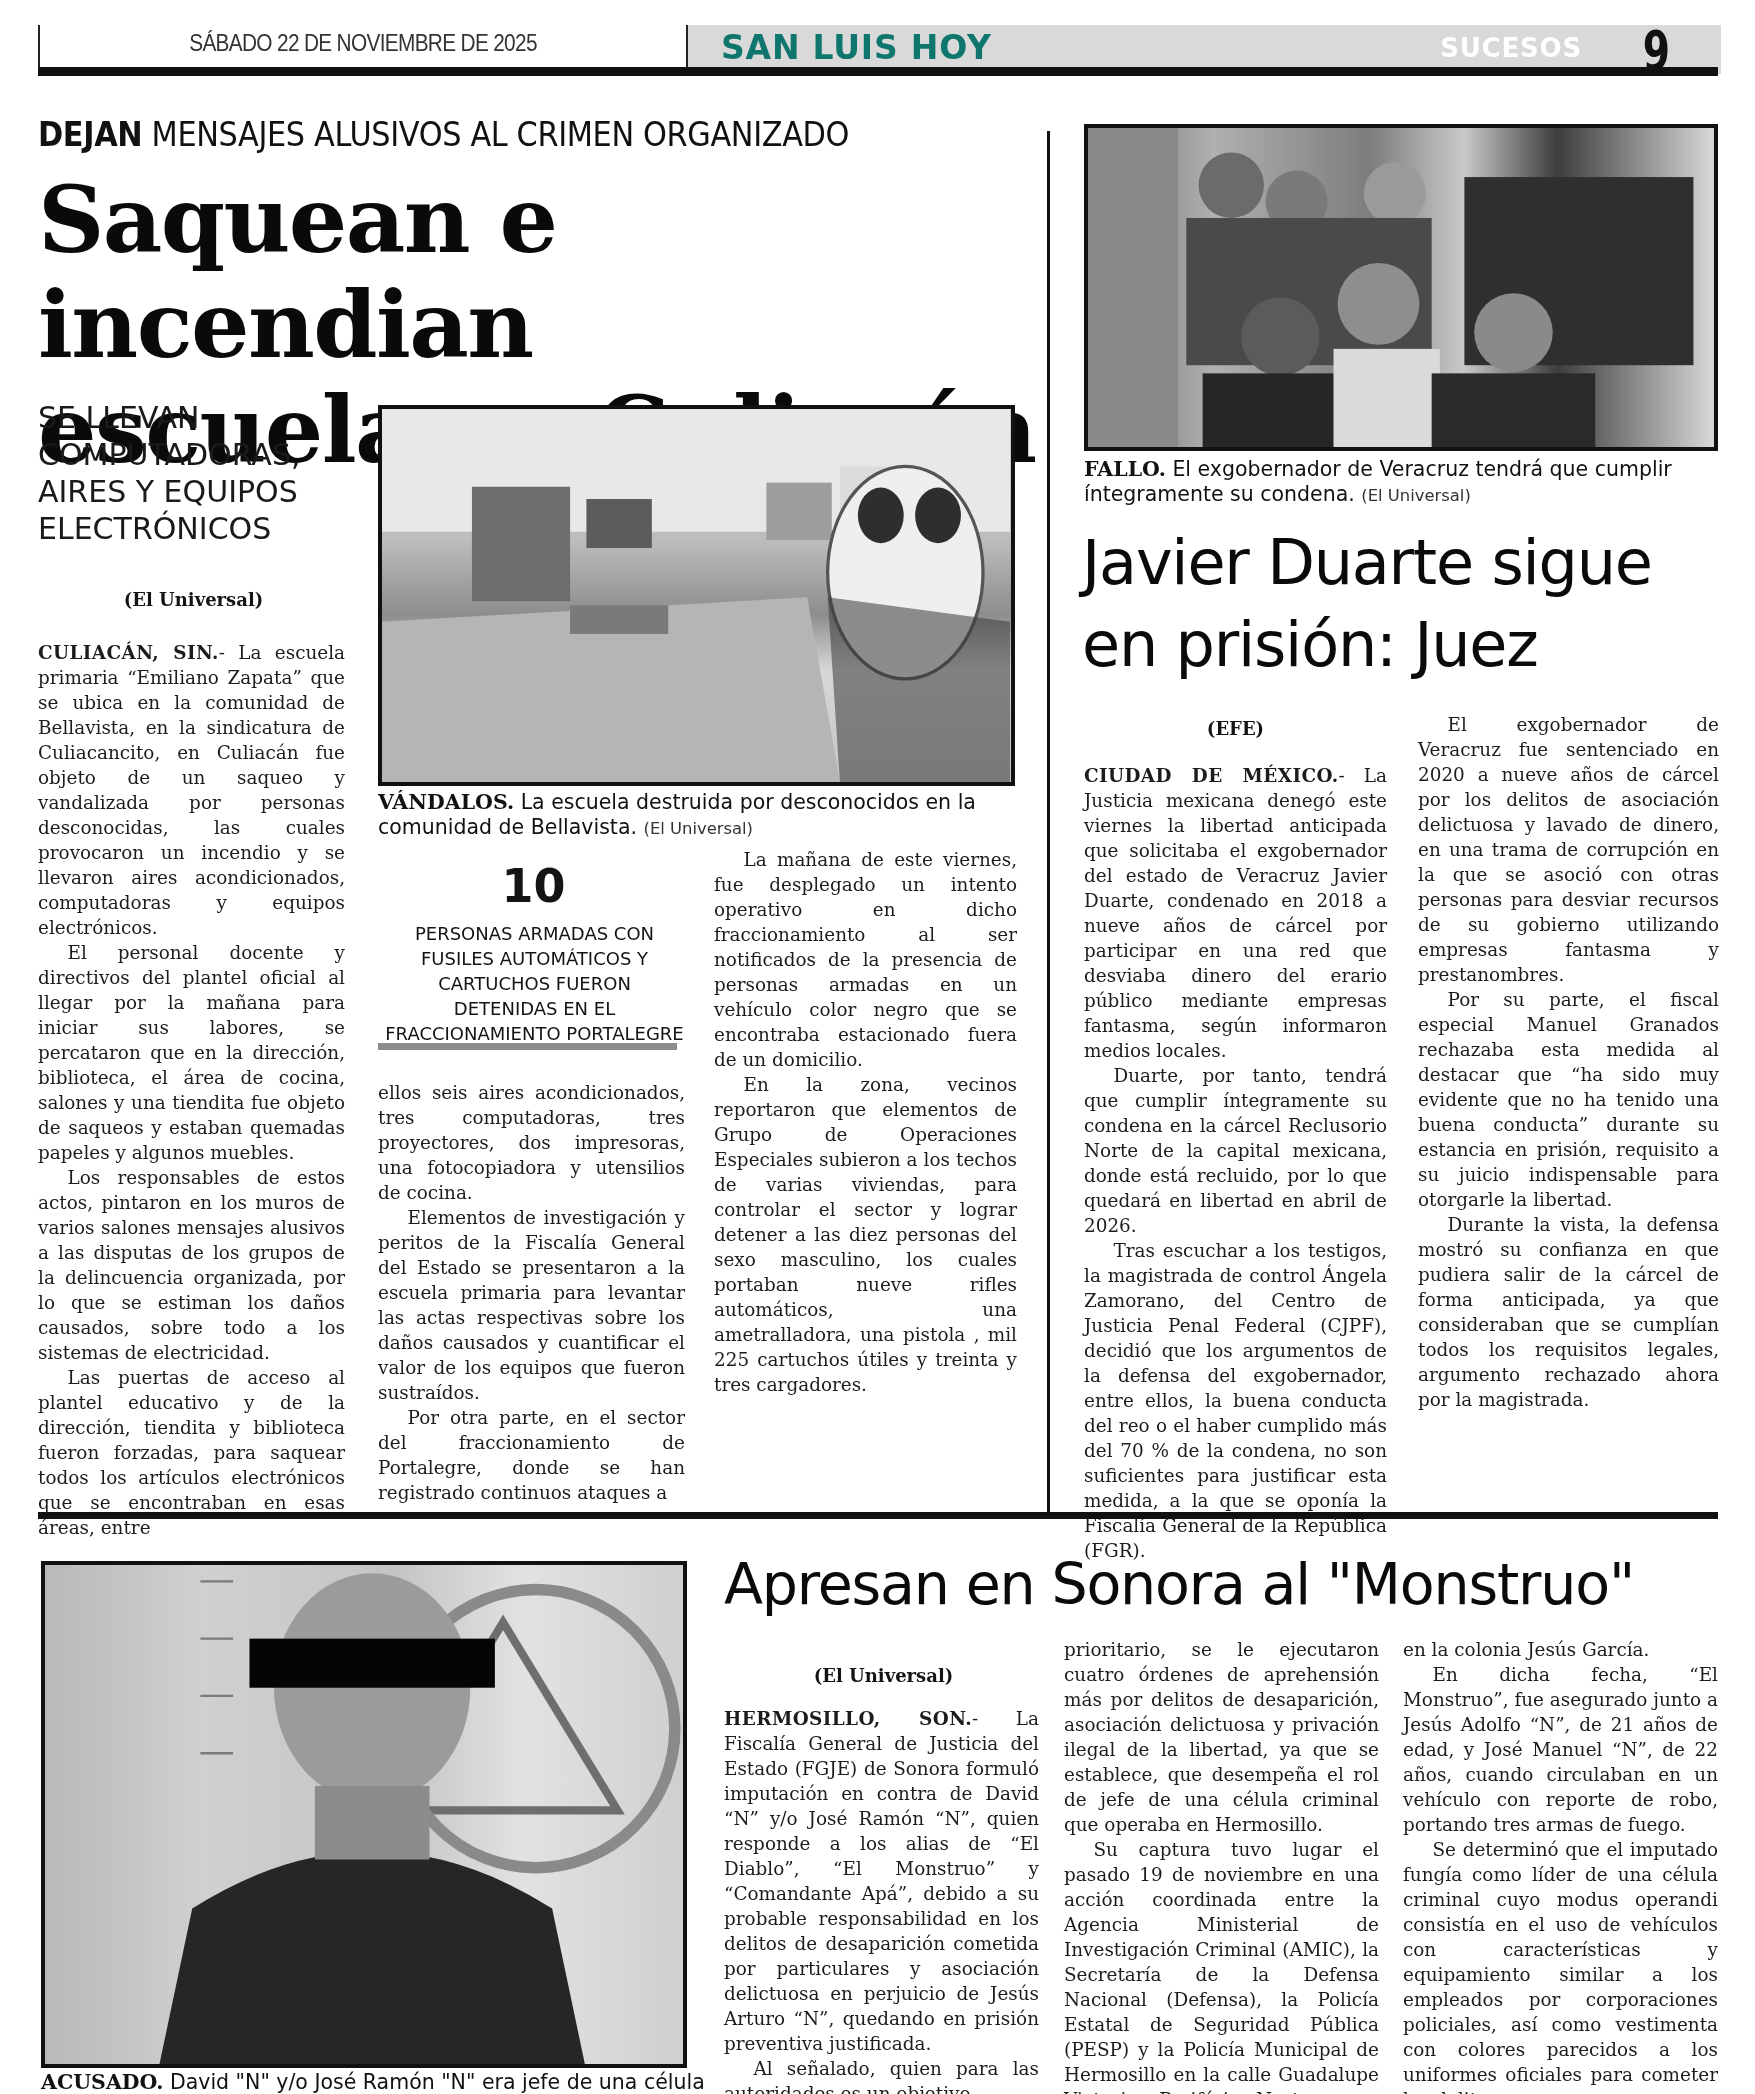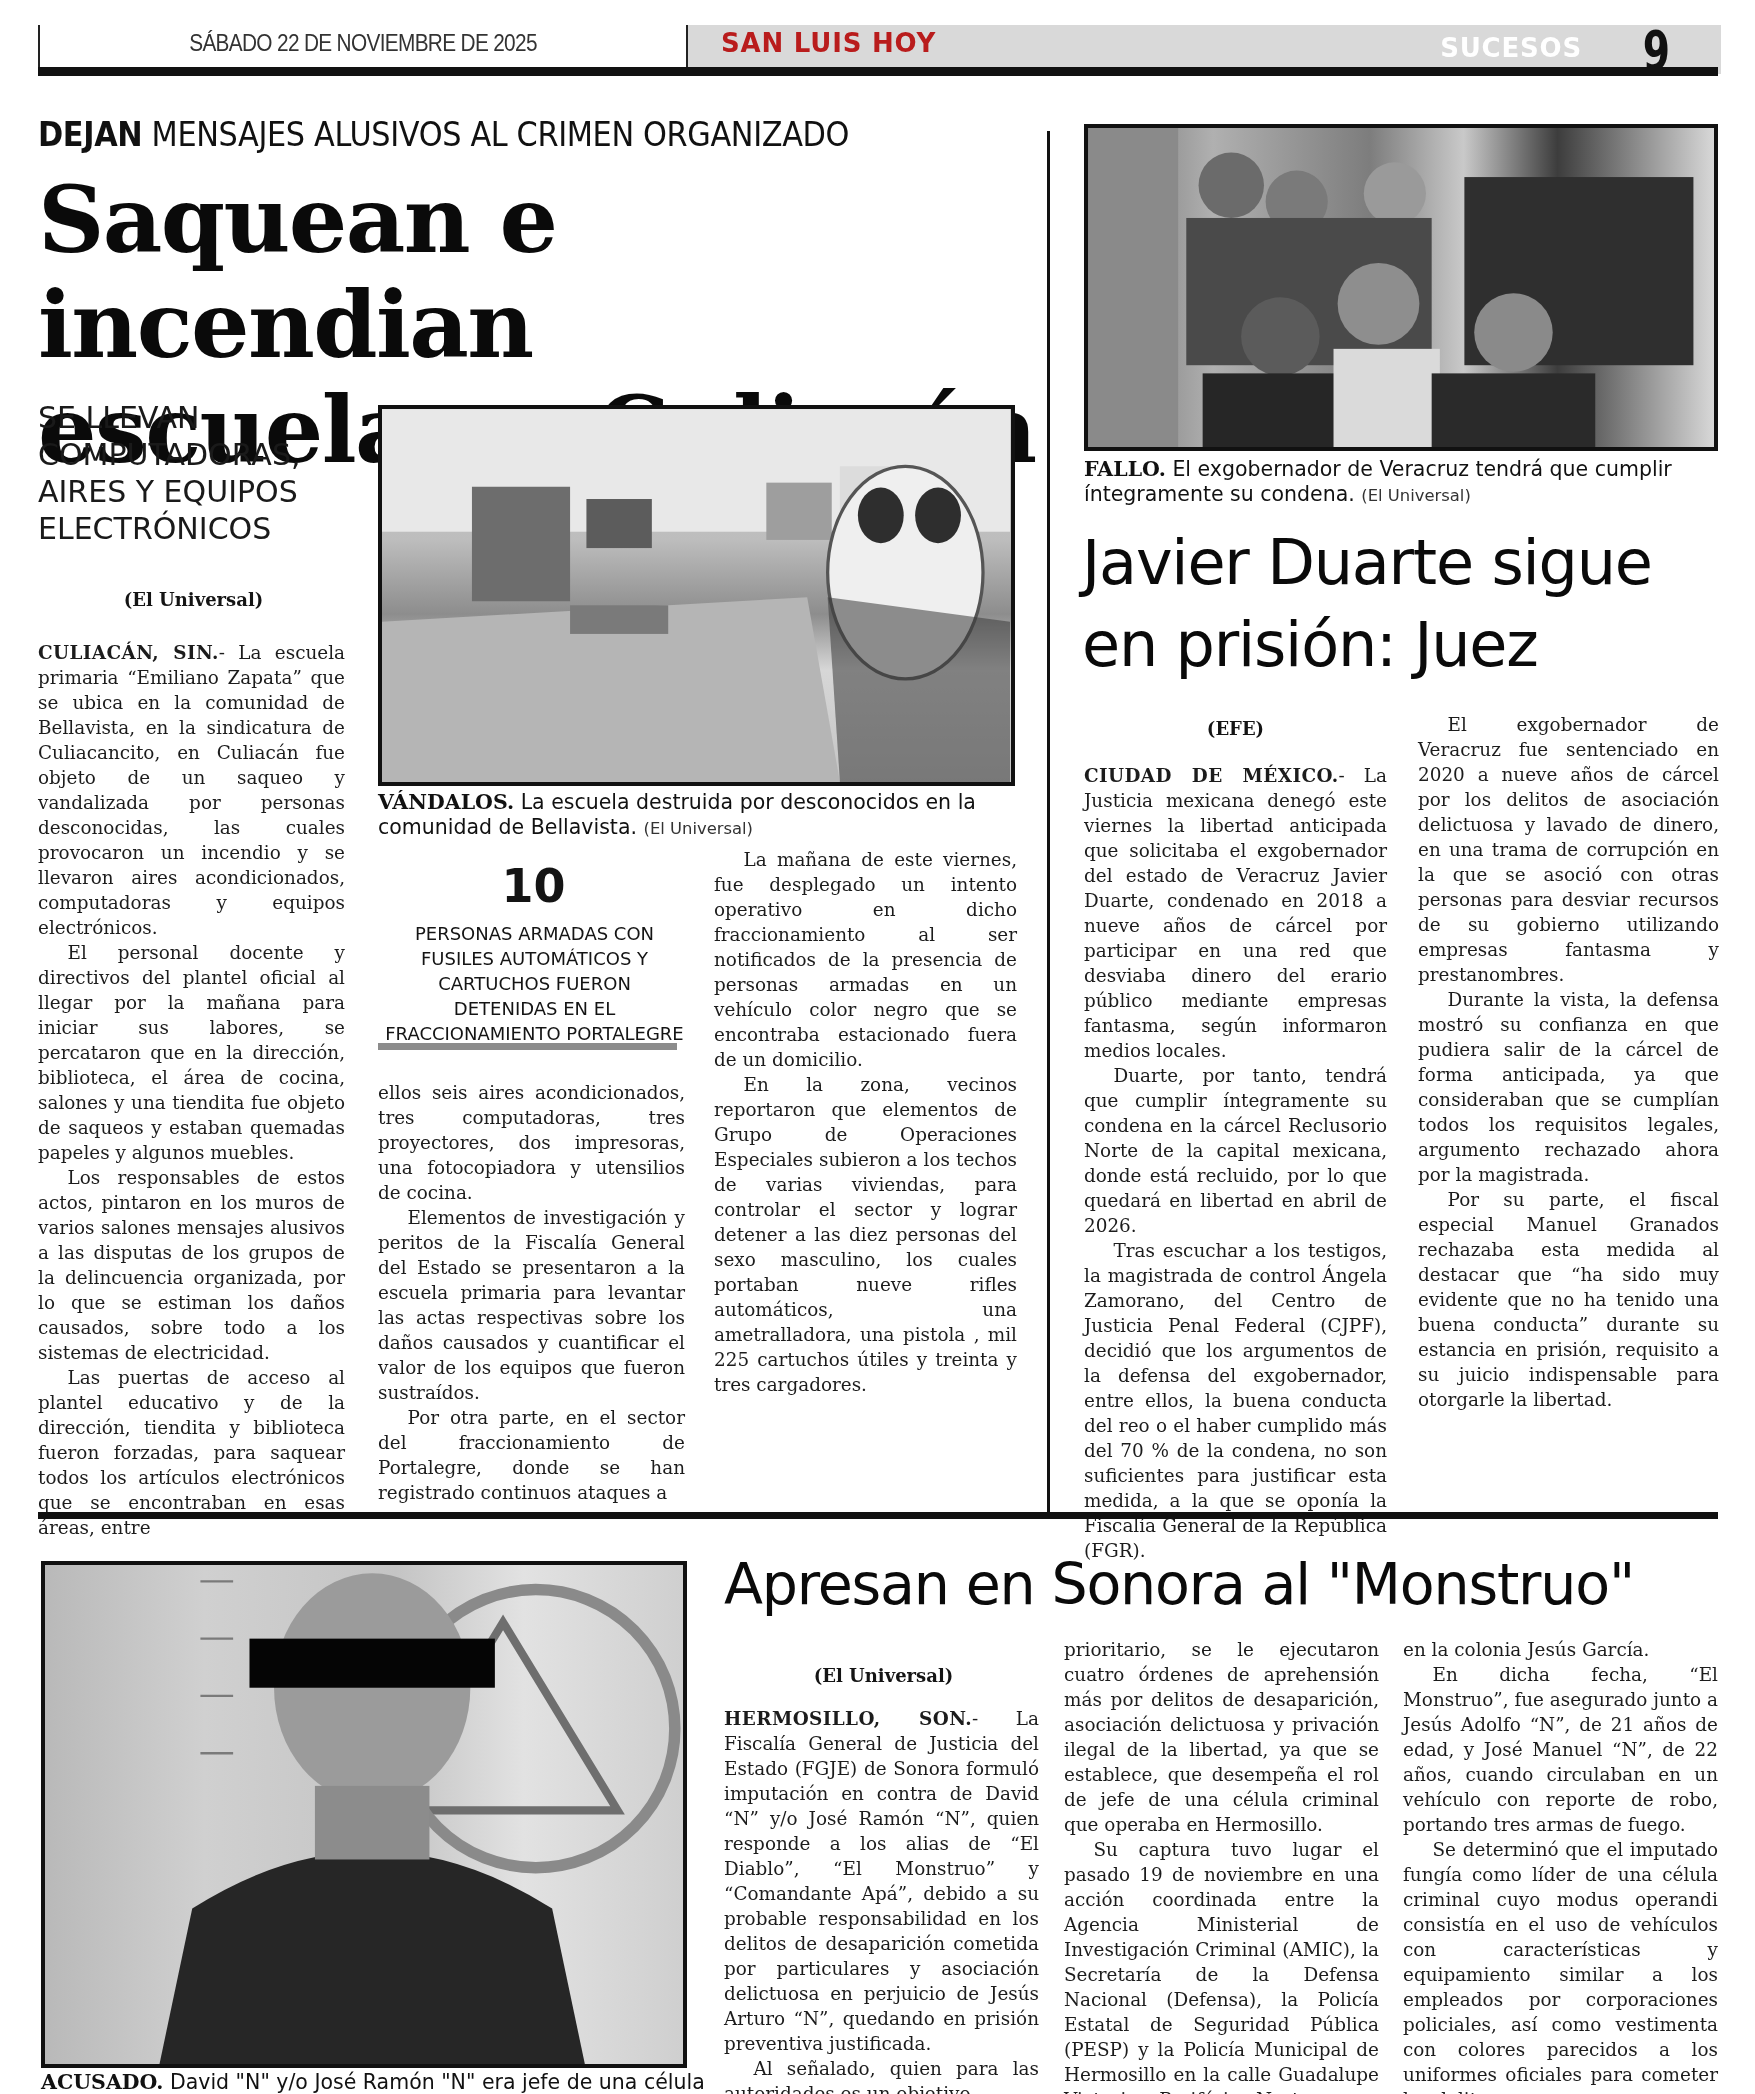--- a/index.html
+++ b/index.html
@@ -2,21 +2,21 @@
 <html style="font-size:13px"><head>
 <meta charset="utf-8">
 <style>
   html, body { margin:0; padding:0; background:#ffffff; }
   body { width:1755px; height:2095px; position:relative; overflow:hidden; color:#141414; font-family:"DejaVu Serif", serif; }
   .abs { position:absolute; }
   
   .hdr-left { left:38px; top:24.5px; width:646px; height:49px; border-left:2.5px solid #222; }
   .hdr-date { position:absolute; left:0; right:0; top:4.9px; text-align:center; font-family:"Liberation Sans", sans-serif; font-size:24.5px; letter-spacing:-0.8px; color:#333; transform:scaleX(0.85); }
   .hdr-right { left:686px; top:24.5px; width:1033px; height:49px; background:#d9d9d9; border-left:2.5px solid #222; }
-  .hdr-paper { position:absolute; left:33px; top:3.3px; font-family:"DejaVu Sans", sans-serif; font-weight:bold; font-size:26px; color:#b91c1c; letter-spacing:0.8px; }
+  .hdr-paper { position:absolute; left:33px; top:3.3px; font-family:"DejaVu Sans", sans-serif; font-weight:bold; font-size:33px; color:#0f766e; letter-spacing:0.8px; }
   .hdr-section { position:absolute; right:139px; top:8.2px; font-family:"DejaVu Sans", sans-serif; font-weight:bold; font-size:26px; color:#ffffff; letter-spacing:0.8px; }
   .hdr-page { position:absolute; right:45px; top:-6.5px; font-family:"DejaVu Sans", sans-serif; font-weight:bold; font-size:56px; color:#111; transform:scaleX(0.7); }
   .hdr-bar { left:38px; top:67px; width:1680px; height:9px; background:#111; }
 
   
   .kicker { left:38px; top:115px; font-family:"DejaVu Sans", sans-serif; font-size:33px; color:#111; letter-spacing:-0.4px; transform:scaleX(0.92); transform-origin:left; white-space:nowrap; }
   .kicker b { font-weight:bold; }
   .headline1 { left:38px; top:168px; width:1007px; font-family:"DejaVu Serif", serif; font-weight:bold; font-size:92px; line-height:105px; letter-spacing:-1.6px; color:#0a0a0a; }
   .subhead { left:38px; top:399px; width:311px; font-family:"DejaVu Sans", sans-serif; font-size:30px; line-height:37px; color:#1a1a1a; }
   .byline { font-family:"DejaVu Serif", serif; font-weight:bold; font-size:18px; text-align:center; }
@@ -118,22 +118,22 @@
 </div>
 <div class="abs headline2" style="left:1082px; top:522px; width:646px;">Javier Duarte sigue en prisión: Juez</div>
 <div class="abs byline" style="left:1084px; top:718px; width:303px;">(EFE)</div>
 <div class="abs col" style="left:1084px; top:763px; width:303px;">
   <p class="first"><b class="dateline">CIUDAD DE MÉXICO.</b><span>- La Justicia mexicana denegó este viernes la libertad anticipada que solicitaba el exgobernador del estado de Veracruz Javier Duarte, condenado en 2018 a nueve años de cárcel por participar en una red que desviaba dinero del erario público mediante empresas fantasma, según informaron medios locales.</span></p>
   <p>Duarte, por tanto, tendrá que cumplir íntegramente su condena en la cárcel Reclusorio Norte de la capital mexicana, donde está recluido, por lo que quedará en libertad en abril de 2026.</p>
   <p>Tras escuchar a los testigos, la magistrada de control Ángela Zamorano, del Centro de Justicia Penal Federal (CJPF), decidió que los argumentos de la defensa del exgobernador, entre ellos, la buena conducta del reo o el haber cumplido más del 70 % de la condena, no son suficientes para justificar esta medida, a la que se oponía la Fiscalía General de la República (FGR).</p>
 </div>
 <div class="abs col" style="left:1418px; top:712px; width:301px;">
   <p>El exgobernador de Veracruz fue sentenciado en 2020 a nueve años de cárcel por los delitos de asociación delictuosa y lavado de dinero, en una trama de corrupción en la que se asoció con otras personas para desviar recursos de su gobierno utilizando empresas fantasma y prestanombres.</p>
+  <p>Por su parte, el fiscal especial Manuel Granados rechazaba esta medida al destacar que “ha sido muy evidente que no ha tenido una buena conducta” durante su estancia en prisión, requisito a su juicio indispensable para otorgarle la libertad.</p>
   <p>Durante la vista, la defensa mostró su confianza en que pudiera salir de la cárcel de forma anticipada, ya que consideraban que se cumplían todos los requisitos legales, argumento rechazado ahora por la magistrada.</p>
-  <p>Por su parte, el fiscal especial Manuel Granados rechazaba esta medida al destacar que “ha sido muy evidente que no ha tenido una buena conducta” durante su estancia en prisión, requisito a su juicio indispensable para otorgarle la libertad.</p>
 </div>
 
 <div class="abs hrule" style="left:38px; top:1512px; width:1680px; height:6.5px;"></div>
 
 <div class="abs photo" style="left:41px; top:1561px; width:646px; height:507px; background:linear-gradient(90deg,#b9b9b9 0%,#d0d0d0 25%,#c4c4c4 55%,#e2e2e2 75%,#cfcfcf 100%);" aria-label="Fotografía de identificación del detenido">
   <svg width="638" height="499" viewBox="0 0 780 610">
     <g stroke="#7a7a7a" stroke-width="3">
       <line x1="190" y1="20" x2="230" y2="20"></line>
         <line x1="190" y1="90" x2="230" y2="90"></line>
       <line x1="190" y1="160" x2="230" y2="160"></line>

